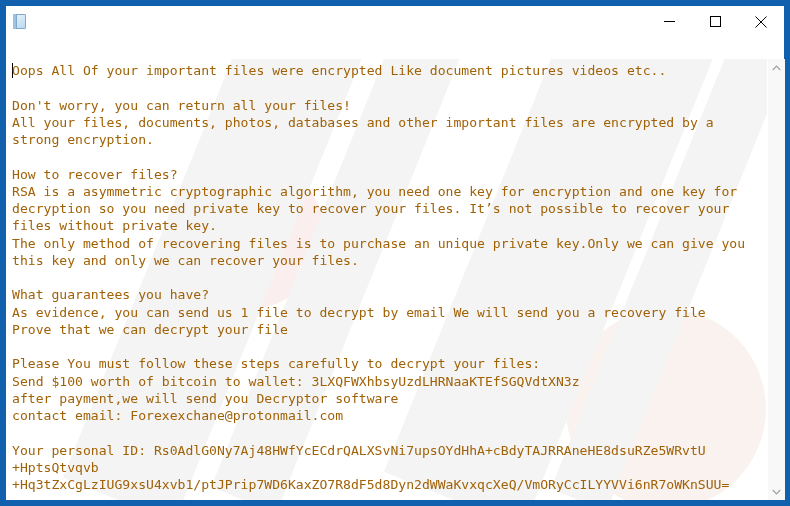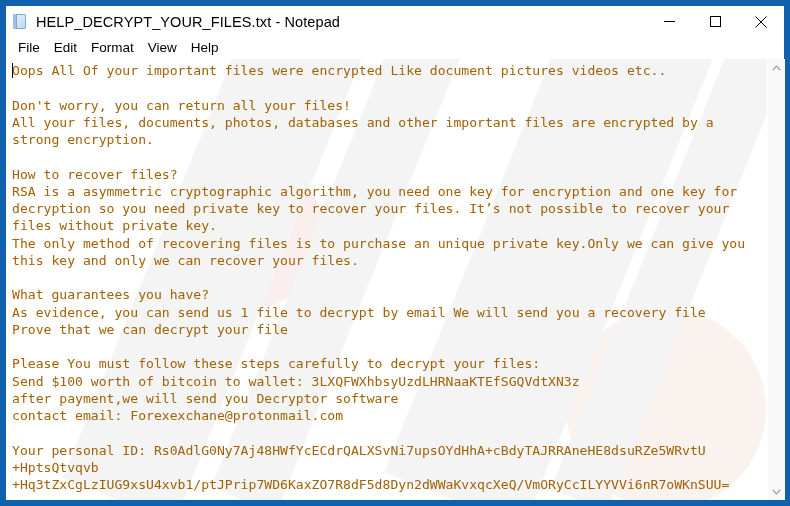--- a/index.html
+++ b/index.html
@@ -216,21 +216,20 @@
 </head>
 <body>
 
 <div class="window">
 
   <div class="titlebar">
     <span class="title-icon">
       <span class="pad"></span>
       <span class="spine"></span>
     </span>
-    <span class="title-text">HELP_DECRYPT_YOUR_FILES.txt - Notepad</span>
 
     <div class="caption-buttons">
       <div class="cap-btn">
         <svg width="11" height="11" viewBox="0 0 11 11" aria-hidden="true">
           <line x1="0" y1="5.5" x2="11" y2="5.5" stroke="#000000" stroke-width="1"></line>
         </svg>
       </div>
       <div class="cap-btn">
         <svg width="11" height="11" viewBox="0 0 11 11" aria-hidden="true">
           <rect x="0.5" y="0.5" width="10" height="10" fill="none" stroke="#000000" stroke-width="1"></rect>
@@ -238,27 +237,20 @@
       </div>
       <div class="cap-btn">
         <svg width="12" height="12" viewBox="0 0 12 12" aria-hidden="true">
           <line x1="0.5" y1="0.5" x2="11.5" y2="11.5" stroke="#000000" stroke-width="1"></line>
           <line x1="11.5" y1="0.5" x2="0.5" y2="11.5" stroke="#000000" stroke-width="1"></line>
         </svg>
       </div>
     </div>
   </div>
 
-  <div class="menubar">
-    <div class="menu-item">File</div>
-    <div class="menu-item">Edit</div>
-    <div class="menu-item">Format</div>
-    <div class="menu-item">View</div>
-    <div class="menu-item">Help</div>
-  </div>
 
   <div class="textarea-wrap">
     <div class="watermark">
       <div class="wm-circle"></div>
       <div class="wm-circle2"></div>
       <div class="wm-bar wm-b1"></div>
       <div class="wm-bar wm-b2"></div>
       <div class="wm-bar wm-b3"></div>
       <div class="wm-bar wm-b4"></div>
     </div>

